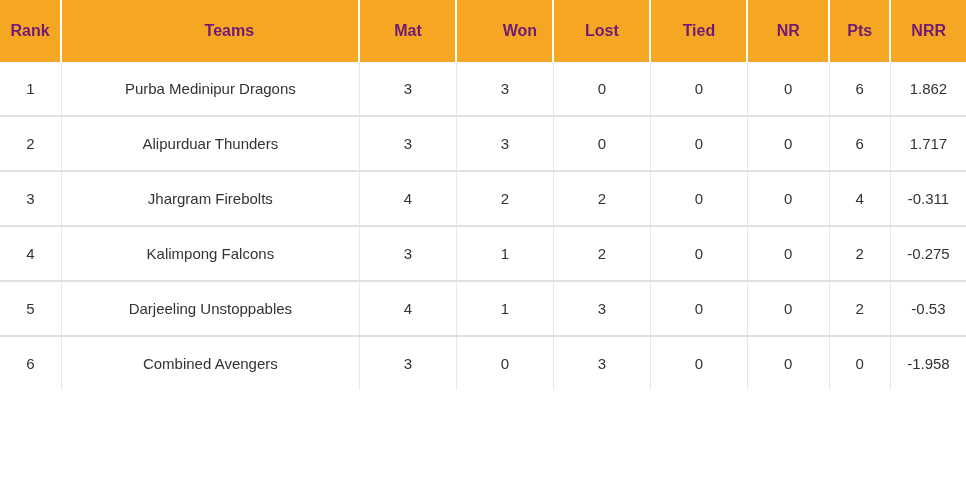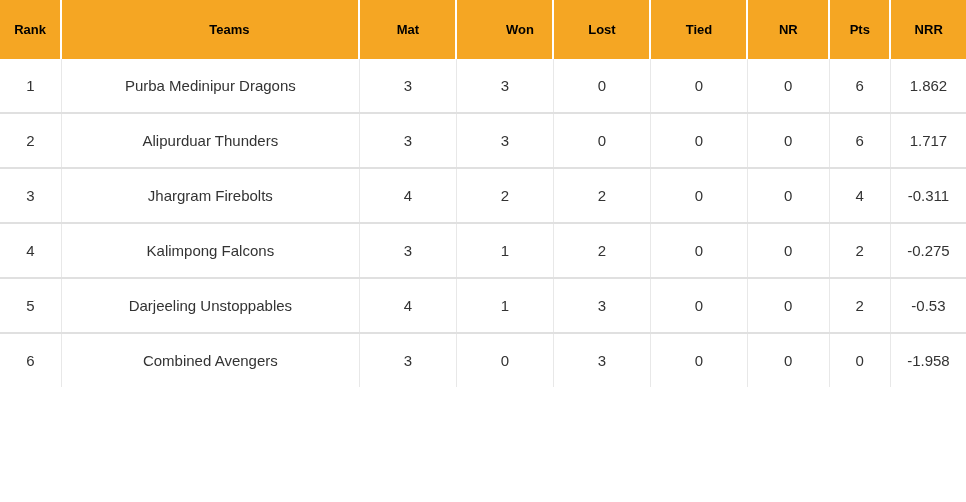--- a/index.html
+++ b/index.html
@@ -19,23 +19,23 @@
       width: 966px;
       border-collapse: collapse;
       table-layout: fixed;
     }
 
     thead tr {
       background-color: #F5A623;
     }
 
     thead th {
-      color: #000000;
+      color: #701a75;
       font-weight: bold;
-      font-size: 13px;
+      font-size: 16px;
       padding: 22px 10px;
       text-align: center;
       border-right: 2px solid #fff;
     }
 
     thead th:last-child {
       border-right: none;
     }
 
     tbody tr {

